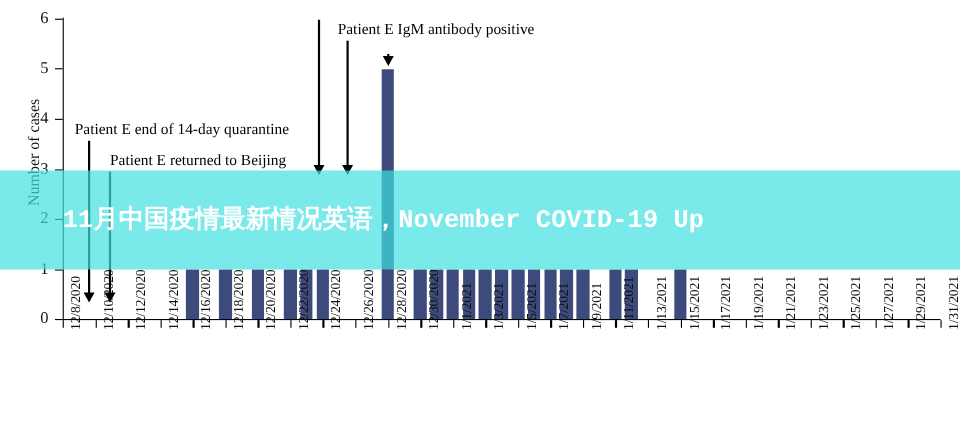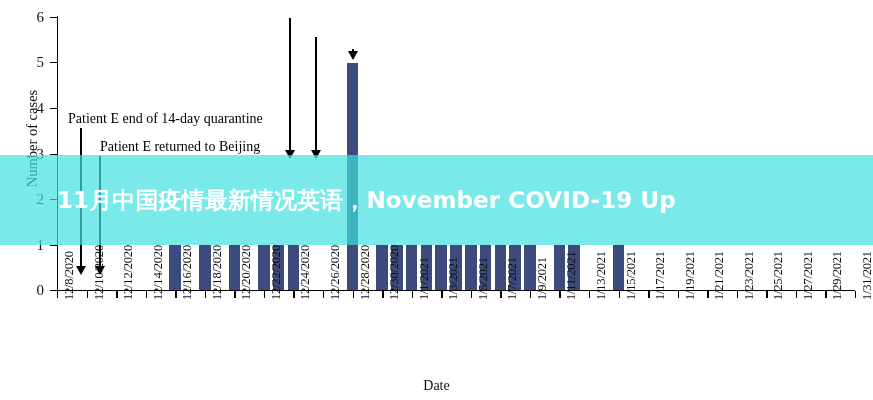--- a/index.html
+++ b/index.html
@@ -40,21 +40,21 @@
                    border-top:9px solid #000;}
 
   
   #overlay-band{position:absolute;left:0;top:155px;width:873px;height:90px;
                 background:rgba(64,224,224,0.70);}
   #overlay-text{position:absolute;left:0;top:155px;width:873px;height:90px;
                 display:flex;flex-direction:column;justify-content:center;
                 padding-left:57px;box-sizing:border-box;
                 font-family:"DejaVu Sans",sans-serif;font-weight:bold;font-size:23px;
                 color:#ffffff;line-height:1.22;letter-spacing:0.1px;}
-  #overlay-text div{white-space:nowrap;}
+  #overlay-text div{white-space:nowrap;font-family:Liberation Mono, monospace;}
 </style>
 </head>
 <body>
 
 <div id="root">
 
   <div class="plot">
 
     <div class="axis-line" id="y-axis"></div>
     <div class="axis-line" id="x-axis"></div>
@@ -154,39 +154,39 @@
         <div class="xlabel" style="left: 653.111px;">1/17/2021</div>
         <div class="xlabel" style="left: 682.667px;">1/19/2021</div>
         <div class="xlabel" style="left: 712.222px;">1/21/2021</div>
         <div class="xlabel" style="left: 741.778px;">1/23/2021</div>
         <div class="xlabel" style="left: 771.333px;">1/25/2021</div>
         <div class="xlabel" style="left: 800.889px;">1/27/2021</div>
         <div class="xlabel" style="left: 830.444px;">1/29/2021</div>
         <div class="xlabel" style="left: 860px;">1/31/2021</div>
       </div>
 
-    <div id="x-title">Date</div>
 
     <div class="ann-text" style="left:68px;top:112px">Patient E end of 14-day quarantine</div>
     <div class="ann-arrow" style="left:80px;top:128px">
       <div class="shaft" style="height:142px"></div>
       <div class="head" style="top:138px"></div>
     </div>
 
     <div class="ann-text" style="left:100px;top:140px">Patient E returned to Beijing</div>
     <div class="ann-arrow" style="left:99px;top:156px">
       <div class="shaft" style="height:114px"></div>
       <div class="head" style="top:110px"></div>
     </div>
 
     <div class="ann-arrow" style="left:289px;top:18px">
       <div class="shaft" style="height:136px"></div>
       <div class="head" style="top:132px"></div>
     </div>
 
+    <div class="ann-text" style="left:307px;top:21px">Patient E IgM antibody positive</div>
     <div class="ann-arrow" style="left:315px;top:37px">
       <div class="shaft" style="height:117px"></div>
       <div class="head" style="top:113px"></div>
     </div>
 
     <div class="ann-arrow" style="left:352px;top:49px">
       <div class="shaft" style="height:4px"></div>
       <div class="head" style="top:2px"></div>
     </div>
   </div>

